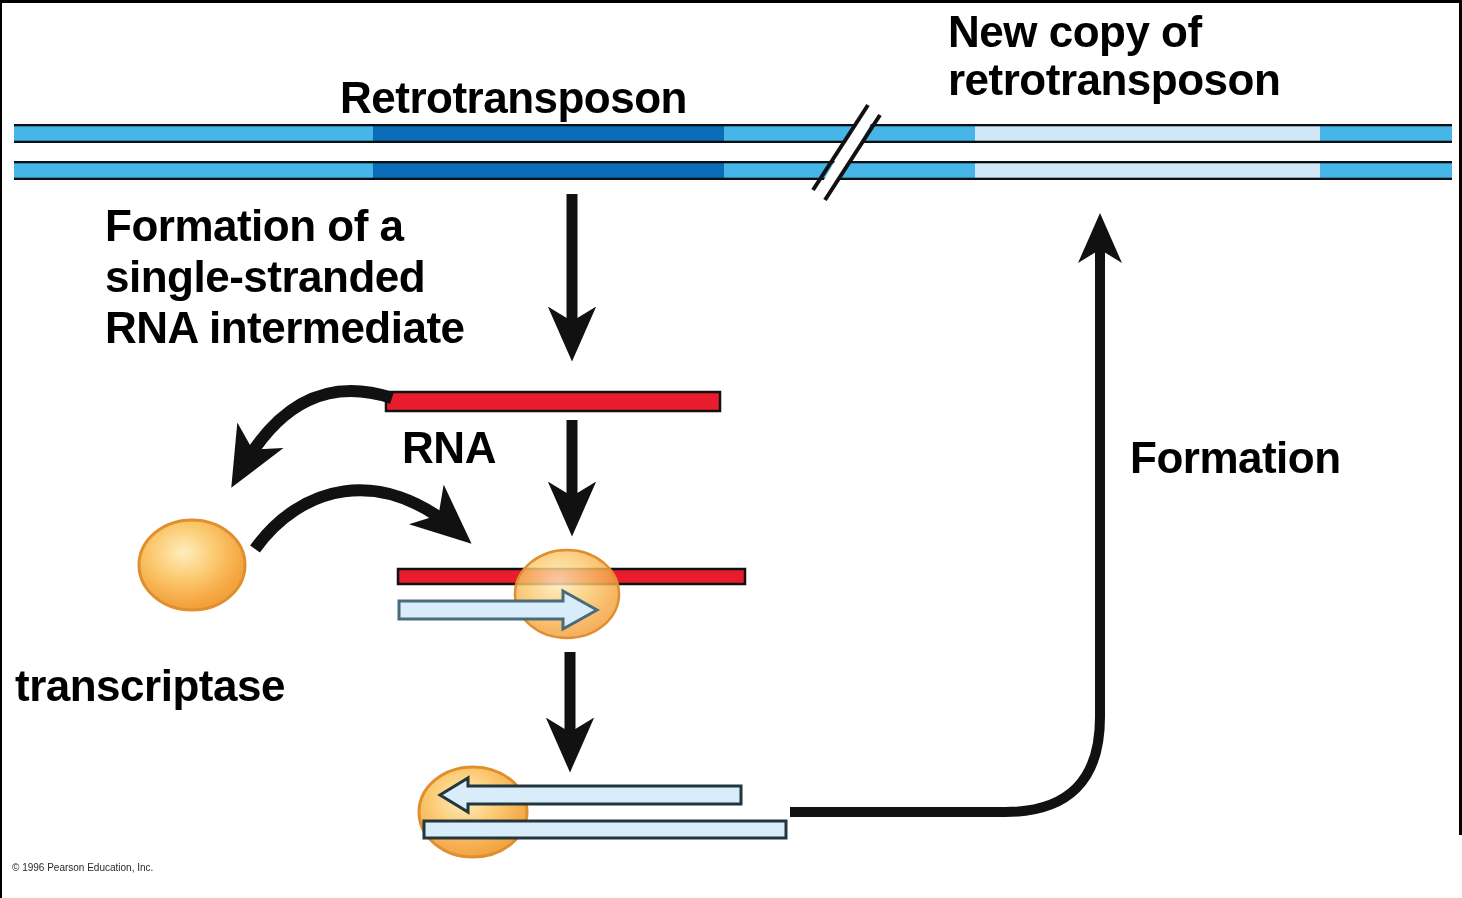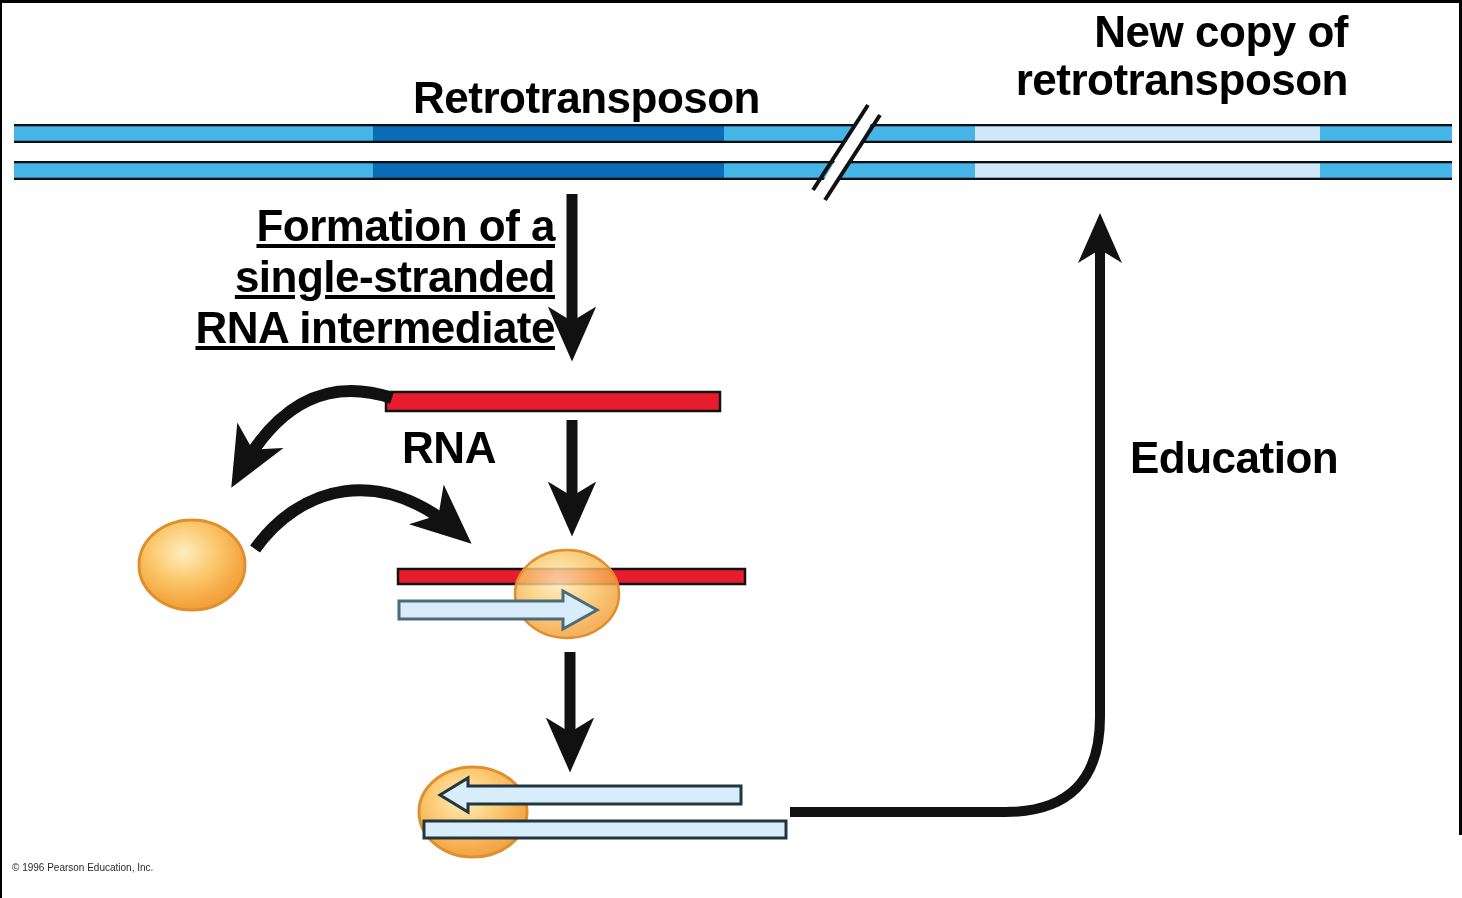--- a/index.html
+++ b/index.html
@@ -19,21 +19,21 @@
     overflow:hidden;
     font-family:"Liberation Sans","DejaVu Sans",sans-serif;
   }
   .frame{position:absolute;background:#000;}
   .lbl{
     position:absolute;
     color:#000;
     font-weight:bold;
     font-size:44px;
     line-height:51px;
-    text-align:right;
+    text-align:left;
     white-space:pre-line;
     letter-spacing:-0.5px;
   }
   .copyright{
     position:absolute;
     left:12px;top:862px;
     font-size:10px;
     color:#2a2a2a;
     font-weight:normal;
     letter-spacing:0;
@@ -109,26 +109,26 @@
       <rect x="424" y="821" width="362" height="17" style="fill:var(--dnaFill)" stroke="#22363f" stroke-width="3"></rect>
     </g>
 
     <path d="M790,812 L1005,812 Q1100,812 1100,717 L1100,228" stroke="#111" stroke-width="10" fill="none" marker-end="url(#ah)"></path>
   </svg>
 
   <div class="lbl" style="left:340px;top:72px;width:420px;">Retrotransposon</div>
 
   <div class="lbl" style="left:948px;top:8px;width:400px;line-height:48px;"><span>New copy of</span><br><span>retrotransposon</span></div>
 
-  <div class="lbl" style="left:105px;top:200px;width:450px;text-decoration:underline;"><span>Formation of a</span><br><span>single-stranded</span><br><span>RNA intermediate</span></div>
+  <div class="lbl" style="left:105px;top:200px;width:450px;"><span>Formation of a</span><br><span>single-stranded</span><br><span>RNA intermediate</span></div>
 
   <div class="lbl" style="left:394px;top:422px;width:110px;text-align:center;">RNA</div>
 
-  <div class="lbl" style="left:15px;top:614px;width:340px;line-height:48px;"><br></div>
+  <div class="lbl" style="left:15px;top:614px;width:340px;line-height:48px;"><br><span>transcriptase</span></div>
 
-  <div class="lbl" style="left:1130px;top:432px;width:260px;text-align:left;">Education</div>
+  <div class="lbl" style="left:1130px;top:432px;width:260px;text-align:left;">Formation</div>
 
   <div class="copyright">© 1996 Pearson Education, Inc.</div>
 
   <div class="frame" style="left:0;top:0;width:1462px;height:3px;"></div>
   <div class="frame" style="left:0;top:0;width:2px;height:898px;"></div>
   <div class="frame" style="left:1459px;top:0;width:3px;height:835px;"></div>
 </div>
 
 </body></html>

